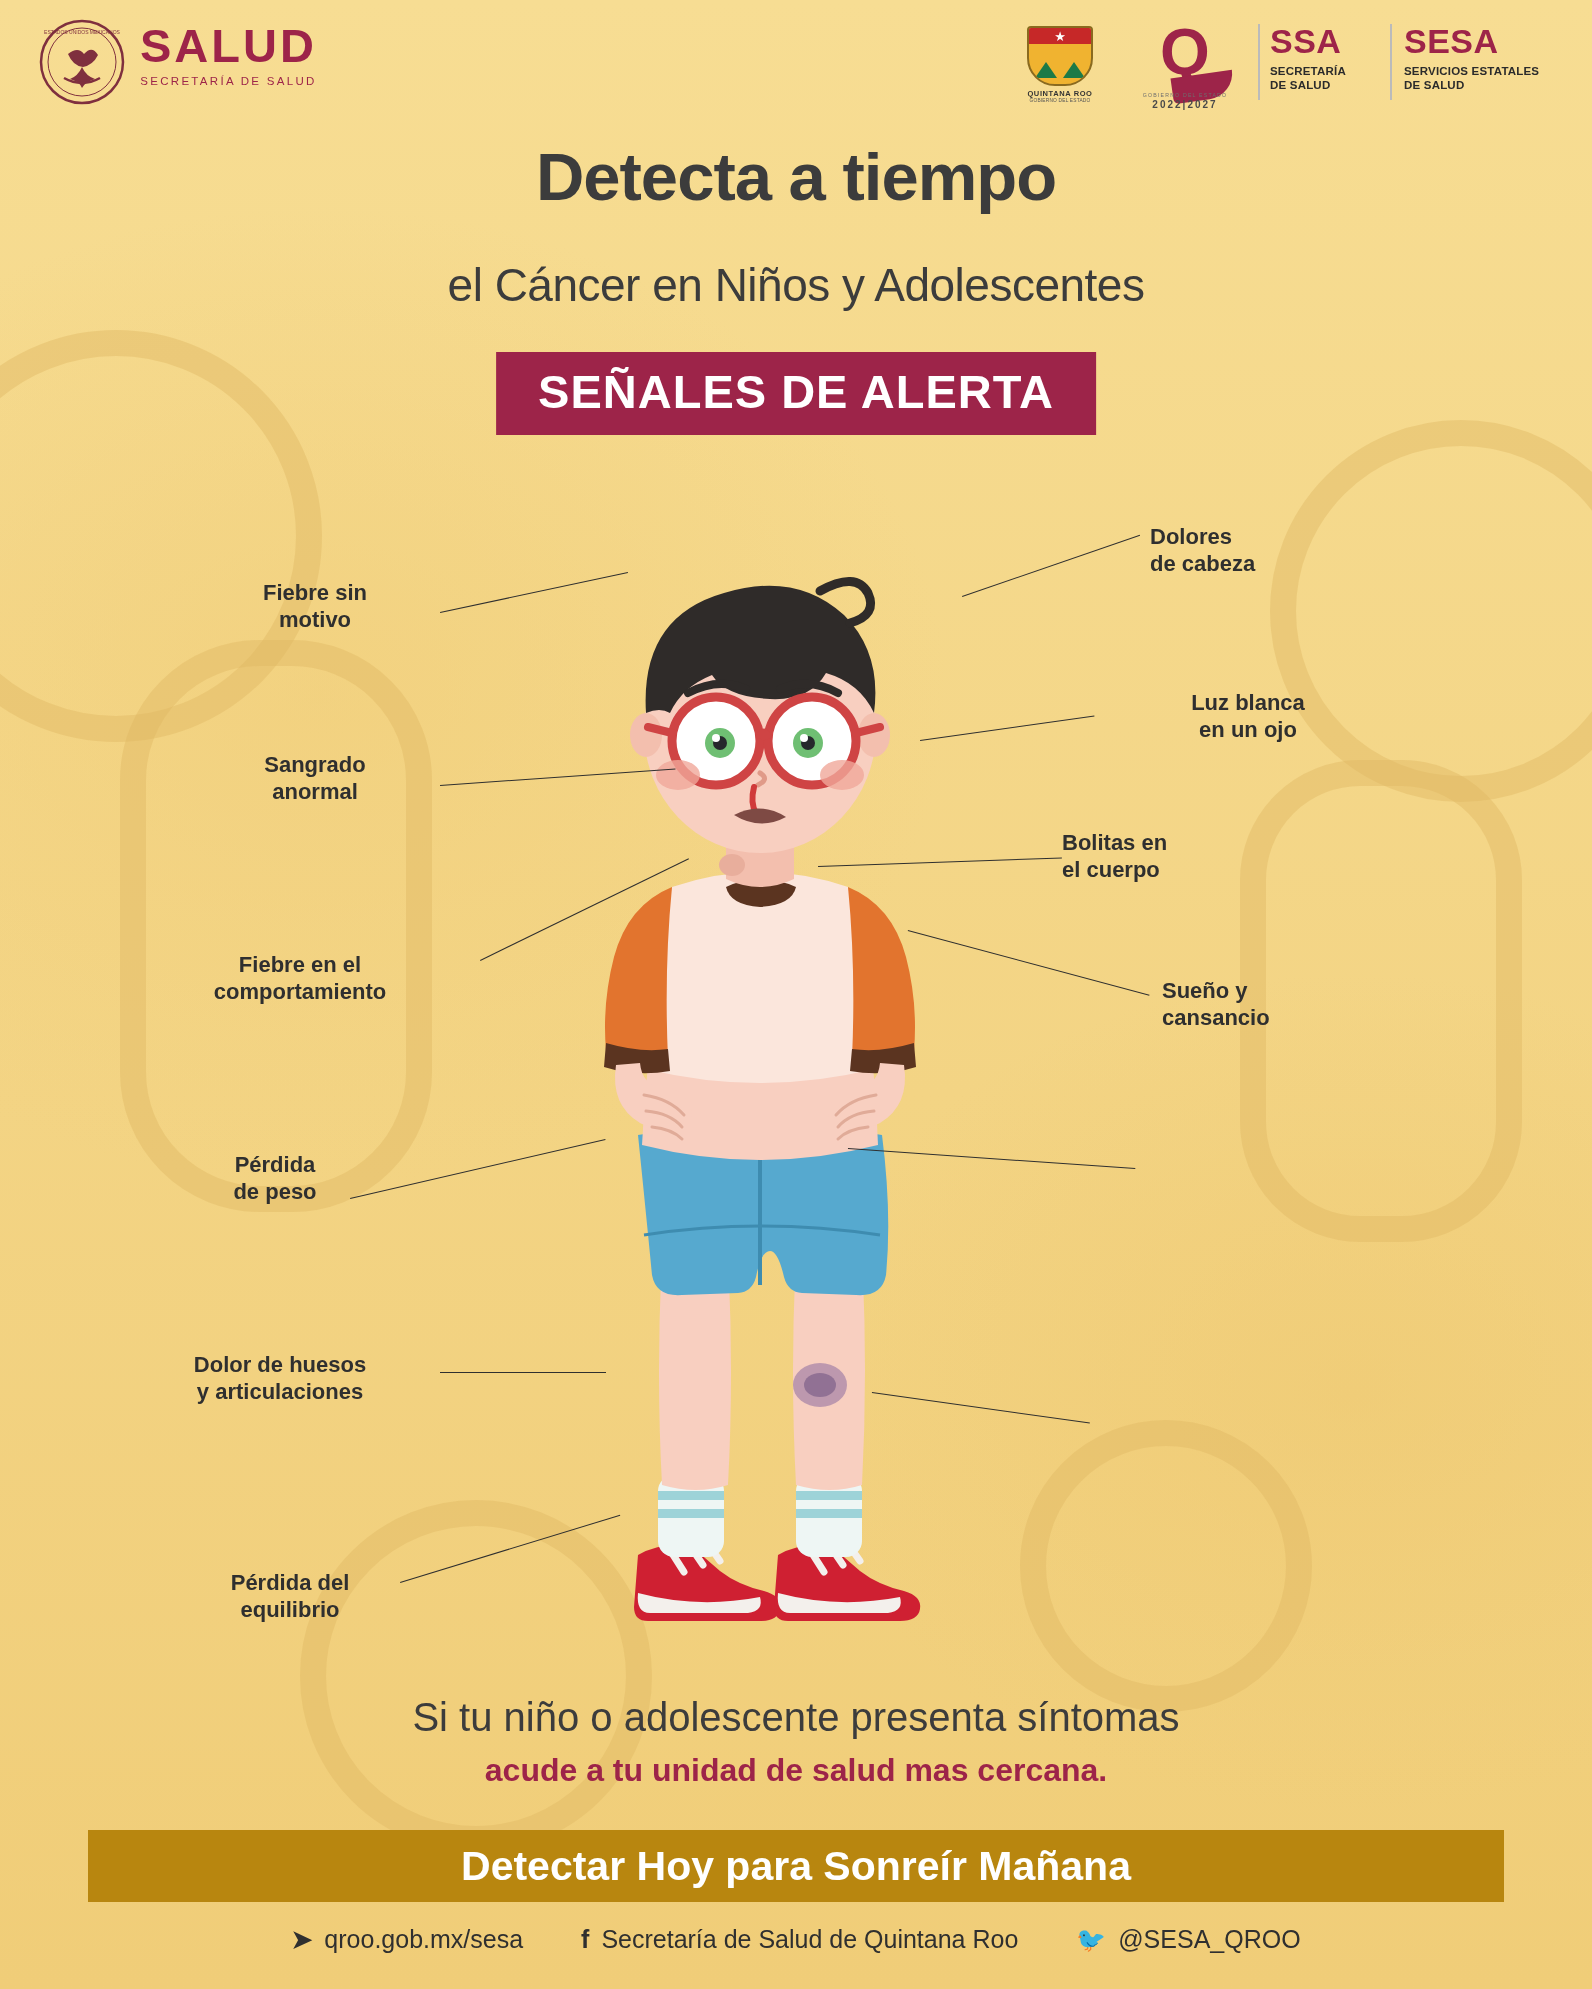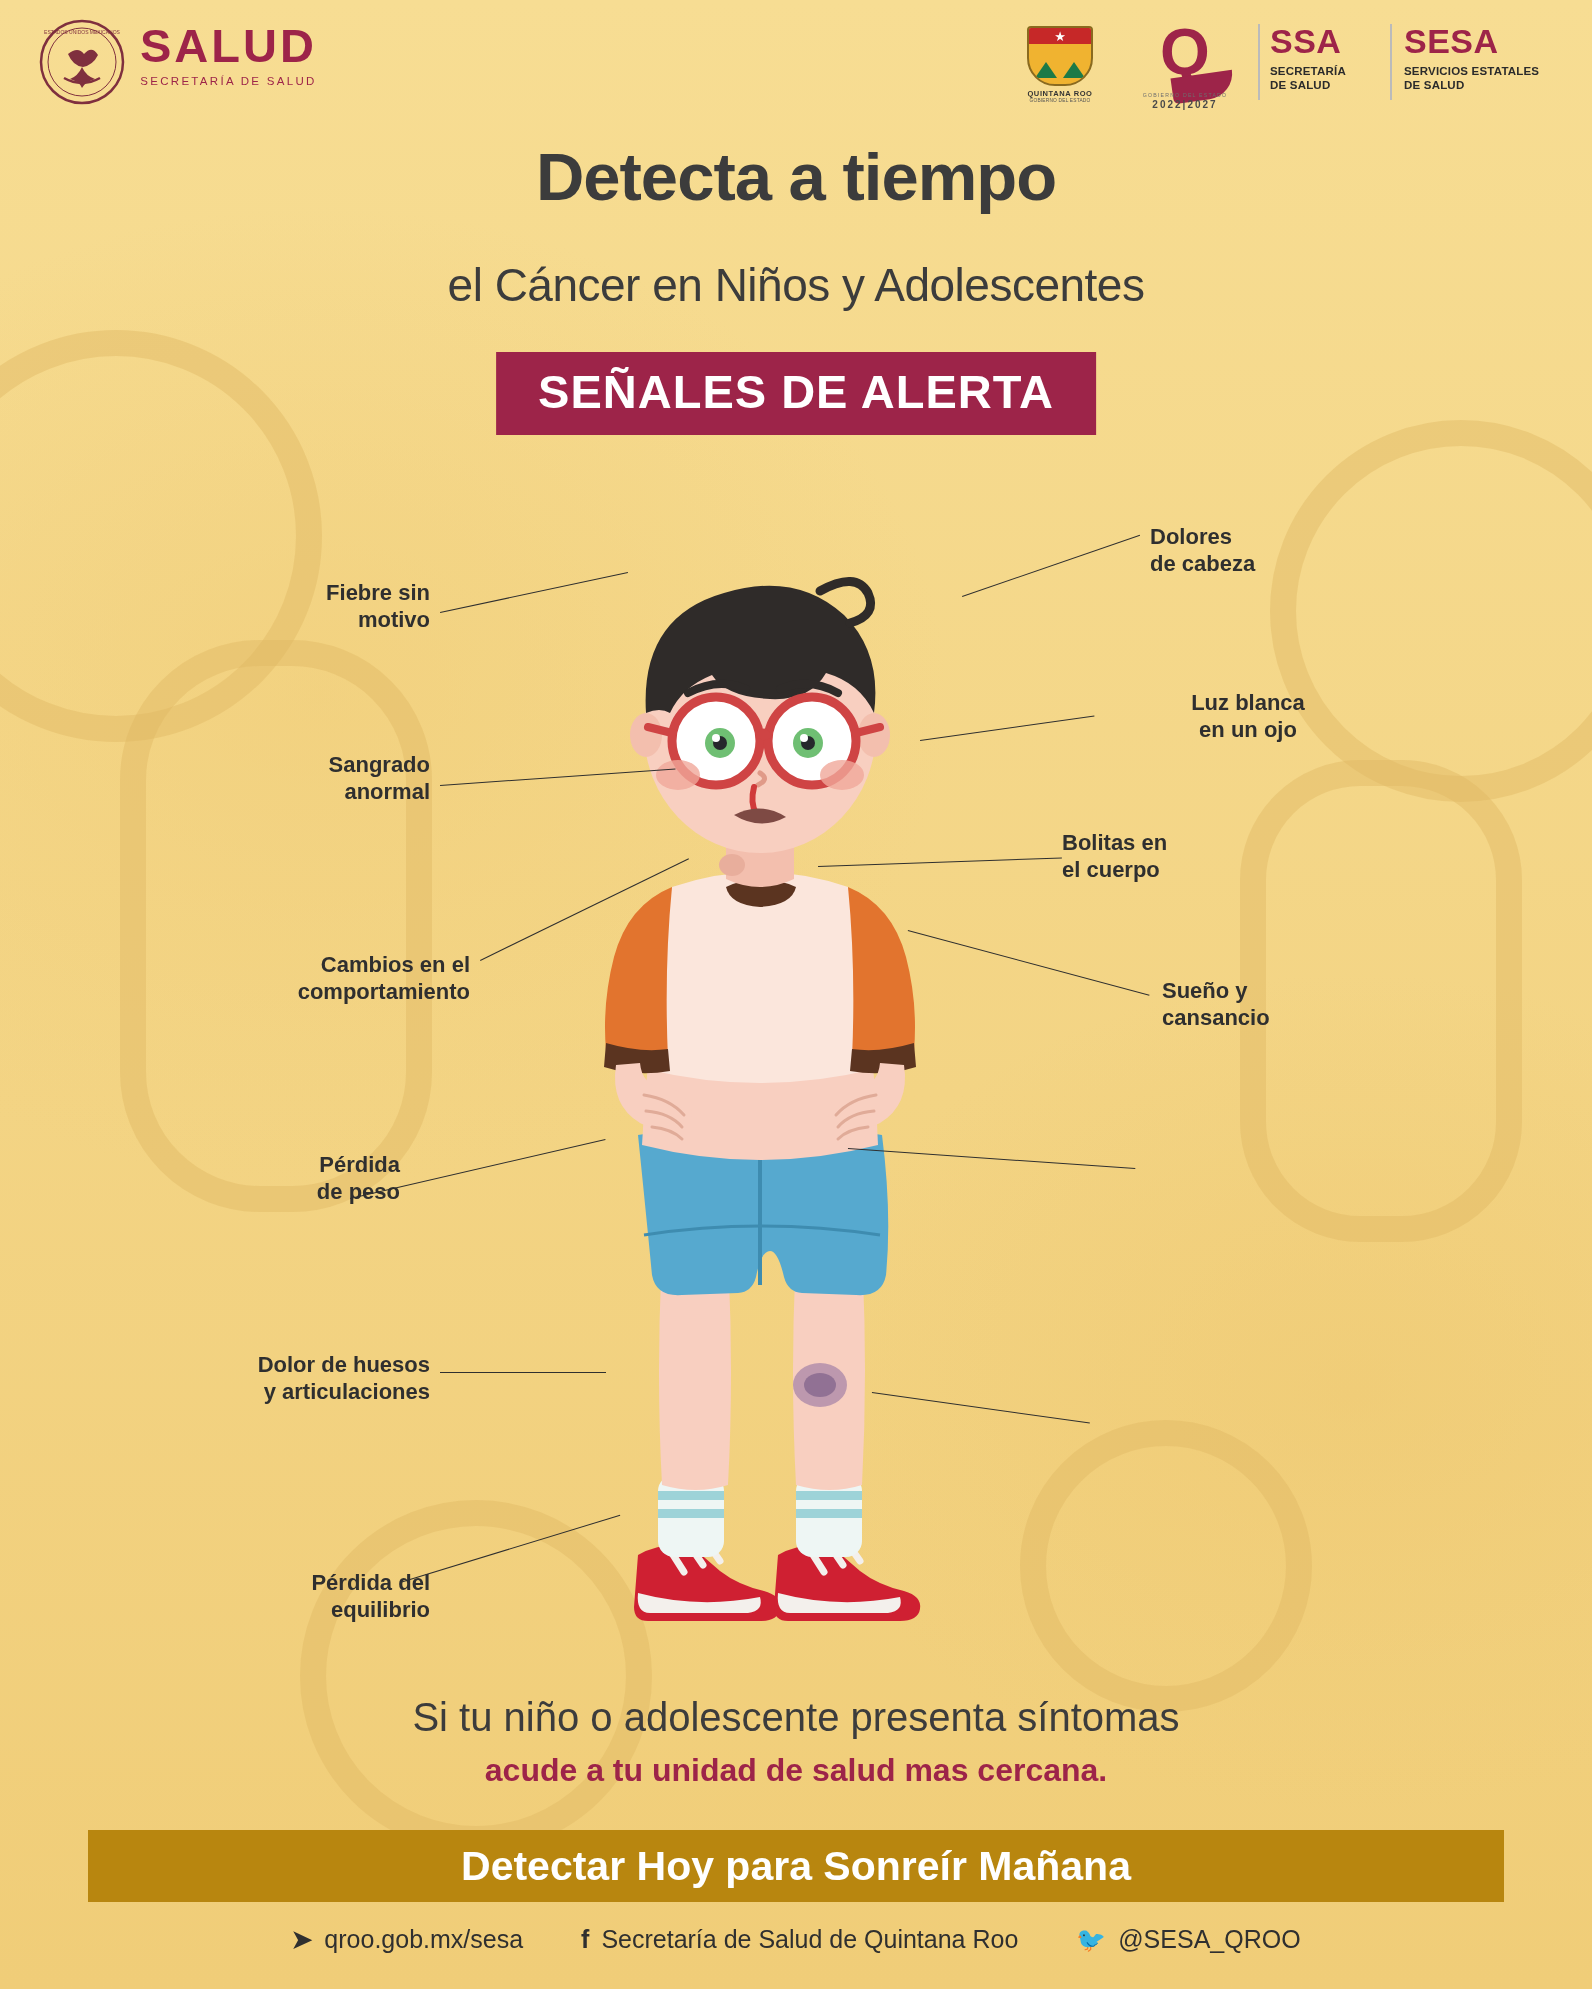--- a/index.html
+++ b/index.html
@@ -196,21 +196,21 @@
   }
 
   
   .callout {
     position: absolute;
     font-size: 22px;
     font-weight: bold;
     color: #2f2f2f;
     line-height: 1.22;
   }
-  .callout.left { text-align: right; }
+  .callout.left { text-align: center; }
   .callout.right { text-align: left; }
 
   .leader {
     position: absolute;
     height: 1px;
     background: #2f2f2f;
     transform-origin: 0 0;
   }
 
   
@@ -413,21 +413,21 @@
   </div>
   <div class="leader" style="left:440px; top:612px; width:192px; transform: rotate(-12deg);"></div>
 
   <div class="callout left" style="left:200px; top:752px; width:230px;">
     <div>Sangrado</div>
     <div>anormal</div>
   </div>
   <div class="leader" style="left:440px; top:785px; width:236px; transform: rotate(-4deg);"></div>
 
   <div class="callout left" style="left:130px; top:952px; width:340px;">
-    <div>Cambios en el</div>
+    <div>Fiebre en el</div>
     <div>comportamiento</div>
   </div>
   <div class="leader" style="left:480px; top:960px; width:232px; transform: rotate(-26deg);"></div>
 
   <div class="callout left" style="left:150px; top:1152px; width:250px;">
     <div>Pérdida</div>
     <div>de peso</div>
   </div>
   <div class="leader" style="left:350px; top:1198px; width:262px; transform: rotate(-13deg);"></div>
 

